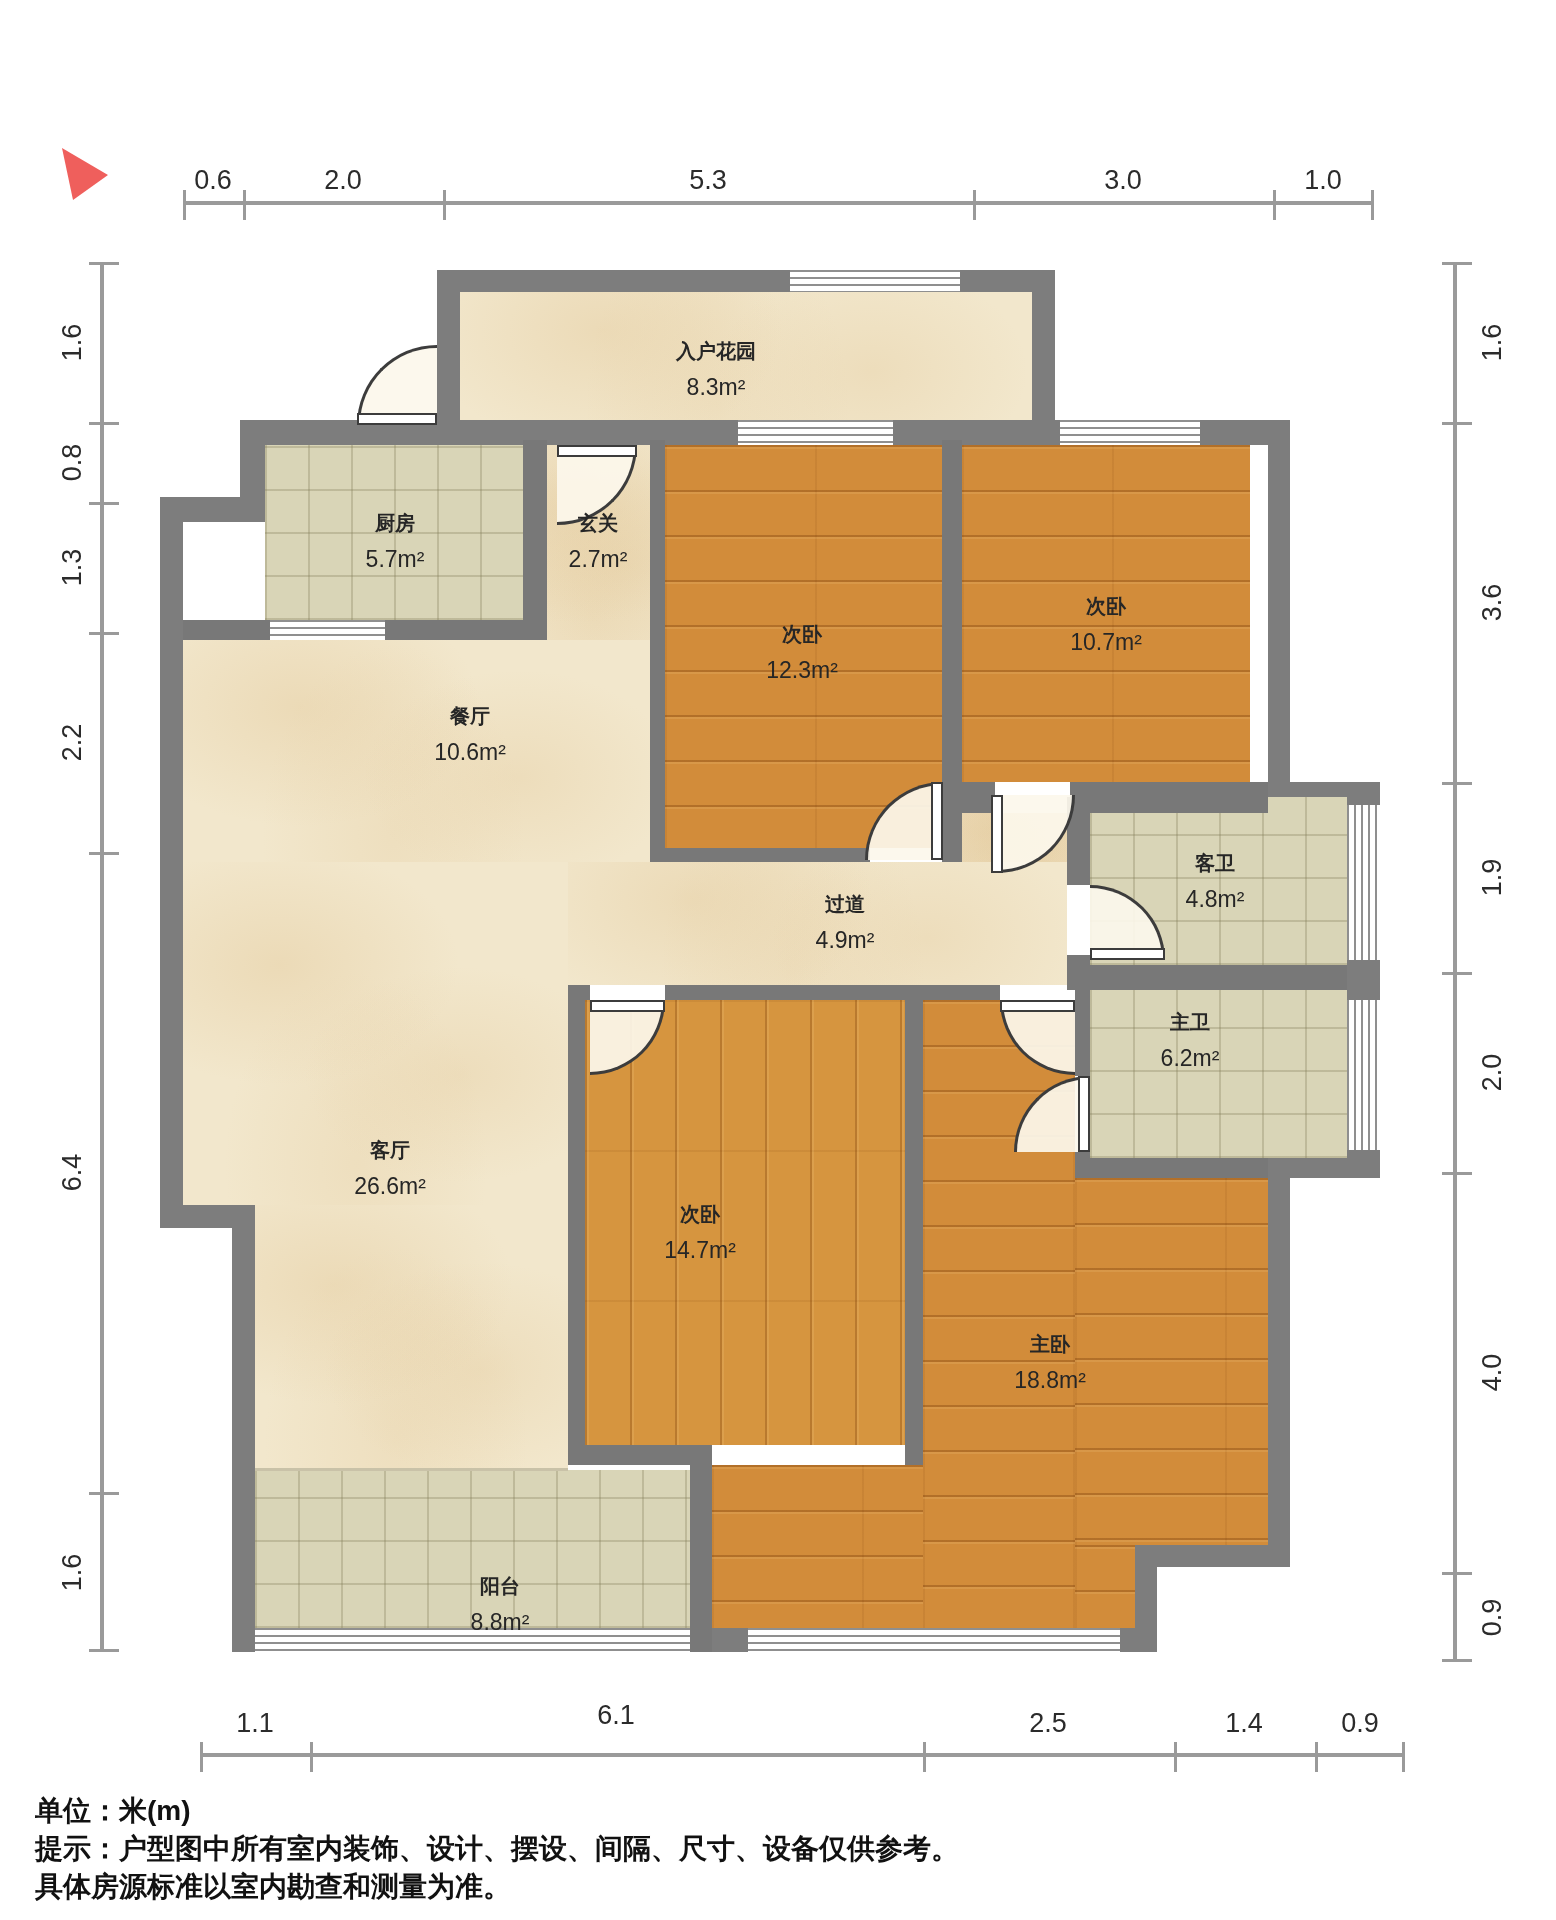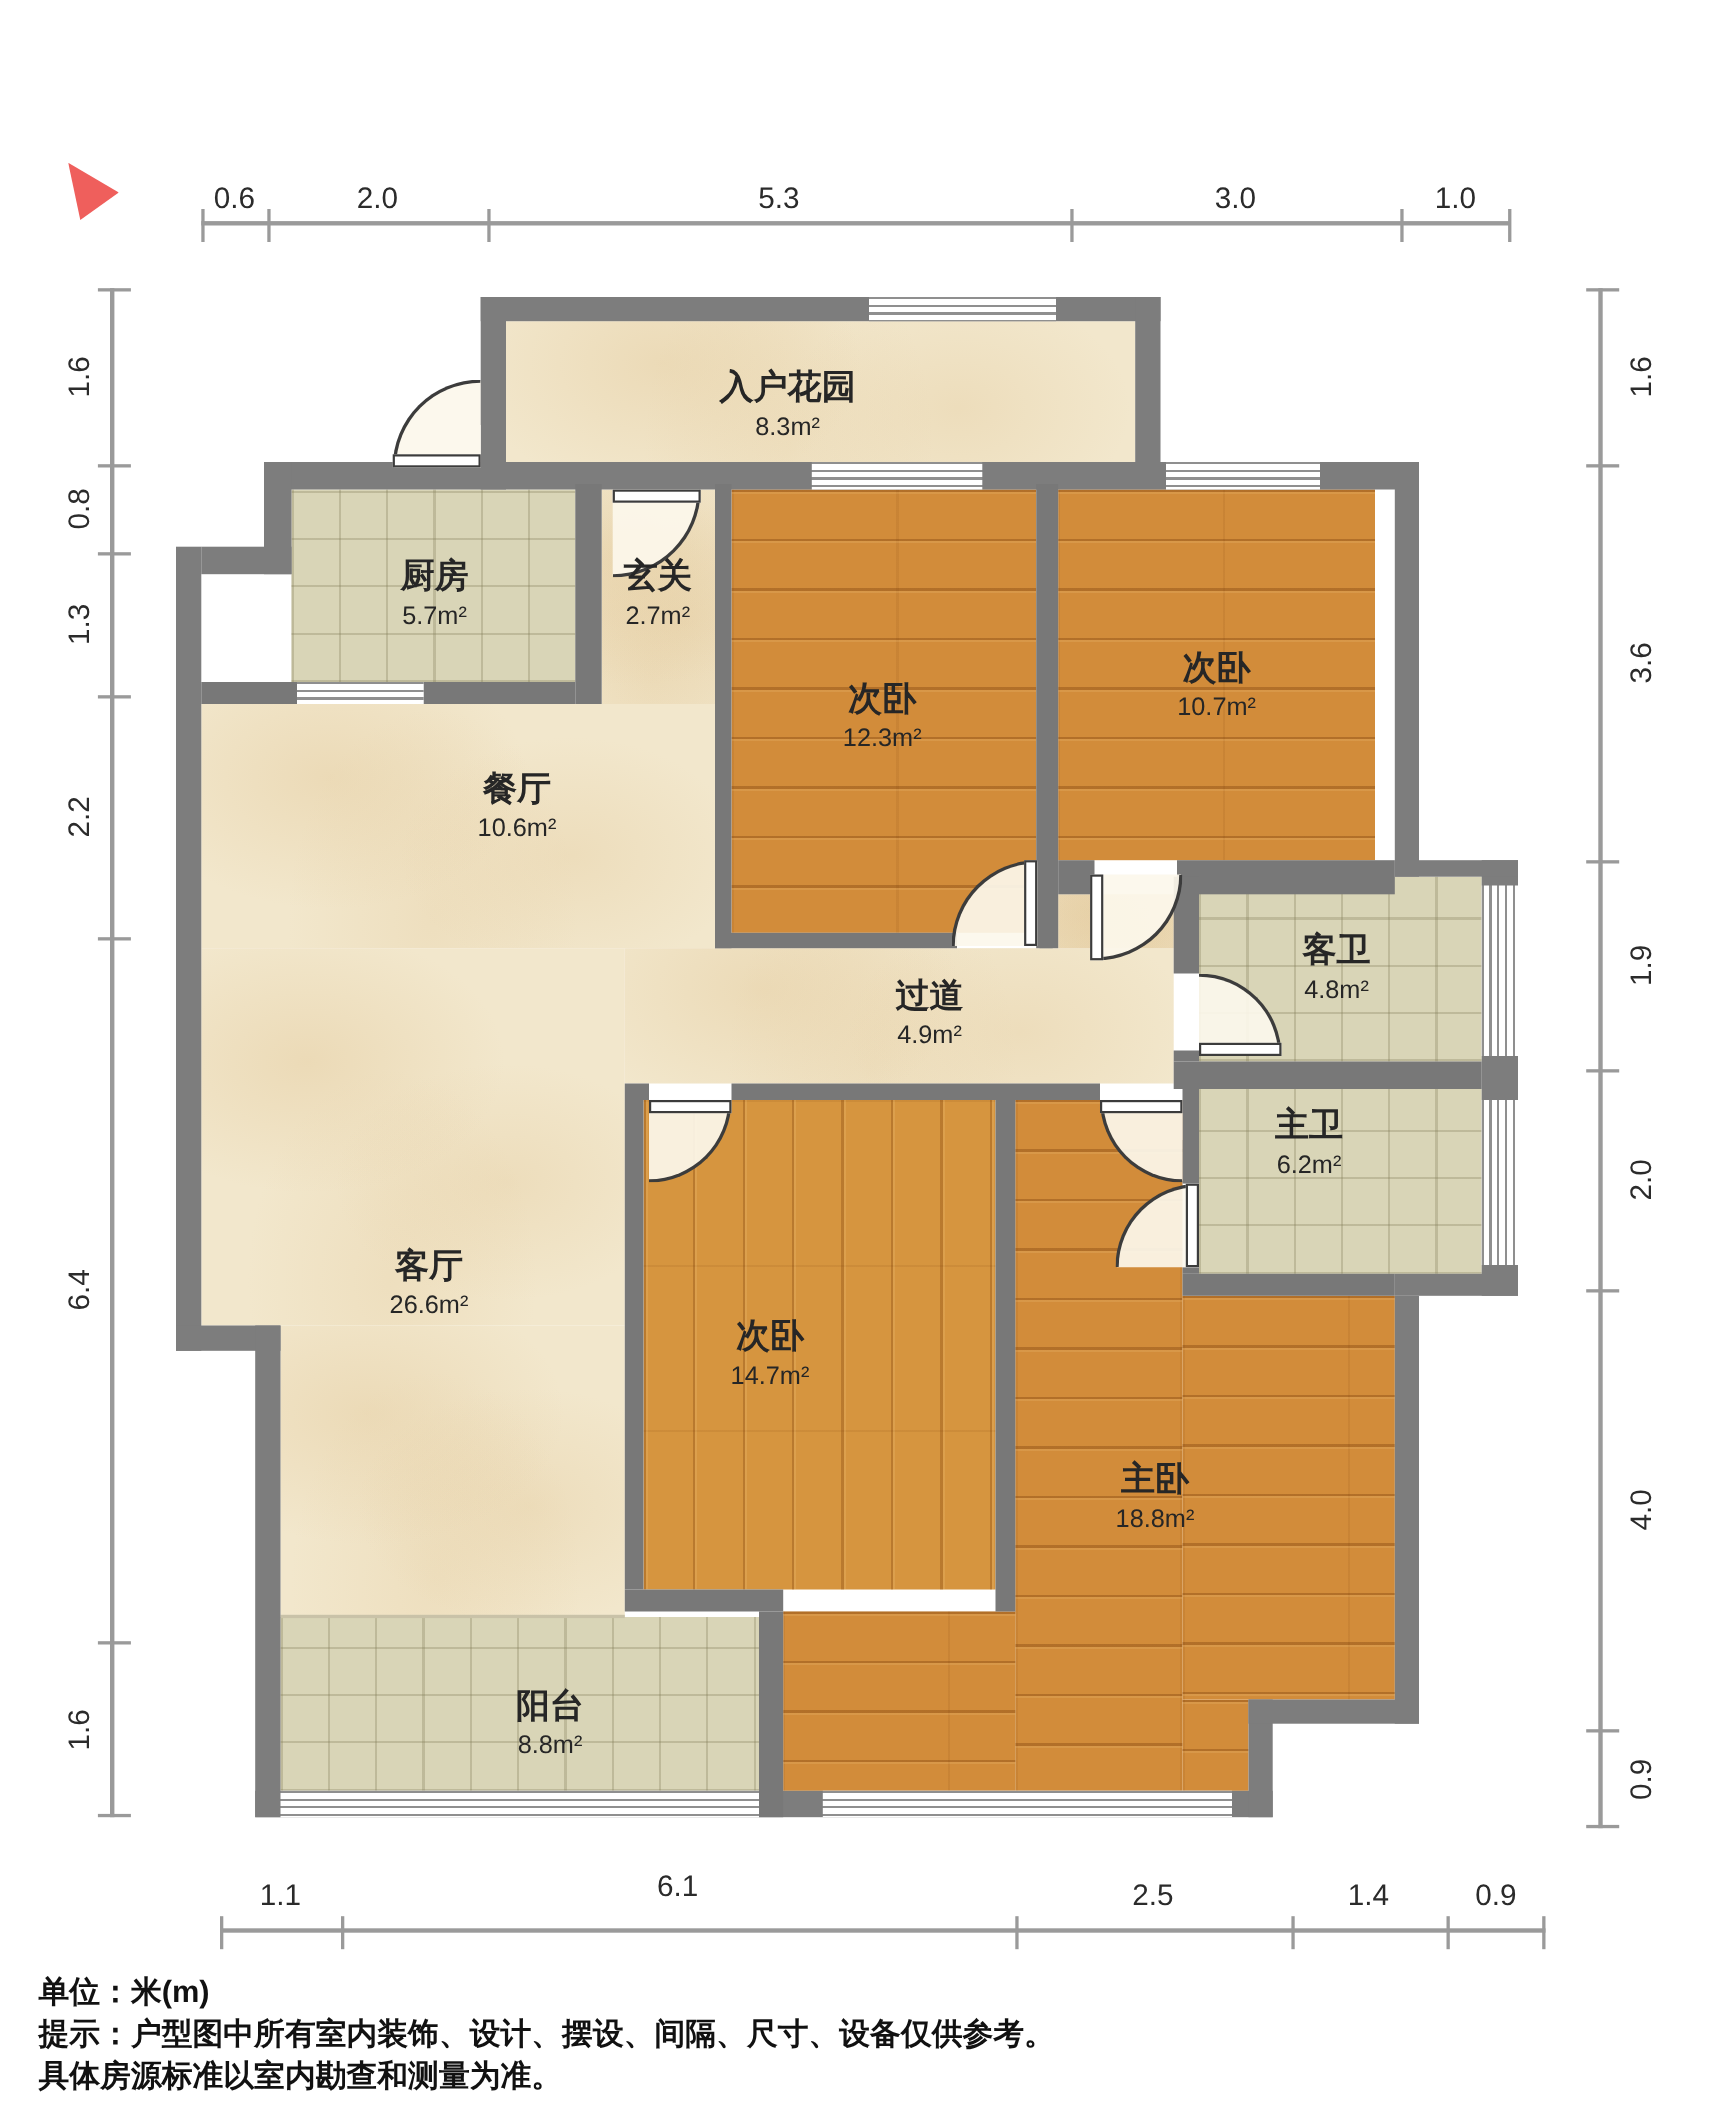--- a/index.html
+++ b/index.html
@@ -31,21 +31,21 @@
   .window-v{position:absolute;background:repeating-linear-gradient(90deg,#8f8f8f 0 2px,#ffffff 2px 7px);}
   
   .door{position:absolute;background:rgba(252,247,235,.92);border:0 solid #3c3c3c;box-sizing:border-box;}
   .door.tl{border-radius:100% 0 0 0;border-top-width:3px;border-left-width:3px;}
   .door.tr{border-radius:0 100% 0 0;border-top-width:3px;border-right-width:3px;}
   .door.bl{border-radius:0 0 0 100%;border-bottom-width:3px;border-left-width:3px;}
   .door.br{border-radius:0 0 100% 0;border-bottom-width:3px;border-right-width:3px;}
   .leaf{position:absolute;background:#ffffff;border:2px solid #3c3c3c;box-sizing:border-box;}
   
   .room-label{position:absolute;transform:translateX(-50%);text-align:center;color:#262626;white-space:nowrap;}
-  .rname{font-size:31px;font-weight:600;line-height:37px;}
+  .rname{font-size:20px;font-weight:600;line-height:37px;}
   .rarea{font-size:23px;font-weight:400;line-height:34px;}
   
   .rline{position:absolute;background:#9a9a9a;}
   .tick{position:absolute;background:#9a9a9a;}
   .rlab{position:absolute;transform:translateX(-50%);font-size:27px;color:#2b2b2b;white-space:nowrap;}
   .rlab-rot{position:absolute;width:60px;text-align:center;transform:rotate(-90deg);font-size:27px;color:#2b2b2b;white-space:nowrap;}
   
   .note{position:absolute;left:35px;font-size:28px;font-weight:700;color:#111;white-space:nowrap;}
   
   .compass{position:absolute;left:58px;top:148px;width:50px;height:52px;background:#ef5f5c;
@@ -191,21 +191,21 @@
   <div class="rarea">26.6m²</div>
 </div>
 <div class="room-label" style="left:700px;top:1196px;">
   <div class="rname">次卧</div>
   <div class="rarea">14.7m²</div>
 </div>
 <div class="room-label" style="left:1050px;top:1326px;">
   <div class="rname">主卧</div>
   <div class="rarea">18.8m²</div>
 </div>
-<div class="room-label" style="left:500px;top:1532px;">
+<div class="room-label" style="left:500px;top:1568px;">
   <div class="rname">阳台</div>
   <div class="rarea">8.8m²</div>
 </div>
 
 <div class="rline" style="left:183px;top:201px;width:1190px;height:4px;"></div>
 <i class="tick" style="left:183px;top:190px;width:3px;height:30px;"></i>
 <i class="tick" style="left:243px;top:190px;width:3px;height:30px;"></i>
 <i class="tick" style="left:443px;top:190px;width:3px;height:30px;"></i>
 <i class="tick" style="left:973px;top:190px;width:3px;height:30px;"></i>
 <i class="tick" style="left:1273px;top:190px;width:3px;height:30px;"></i>

